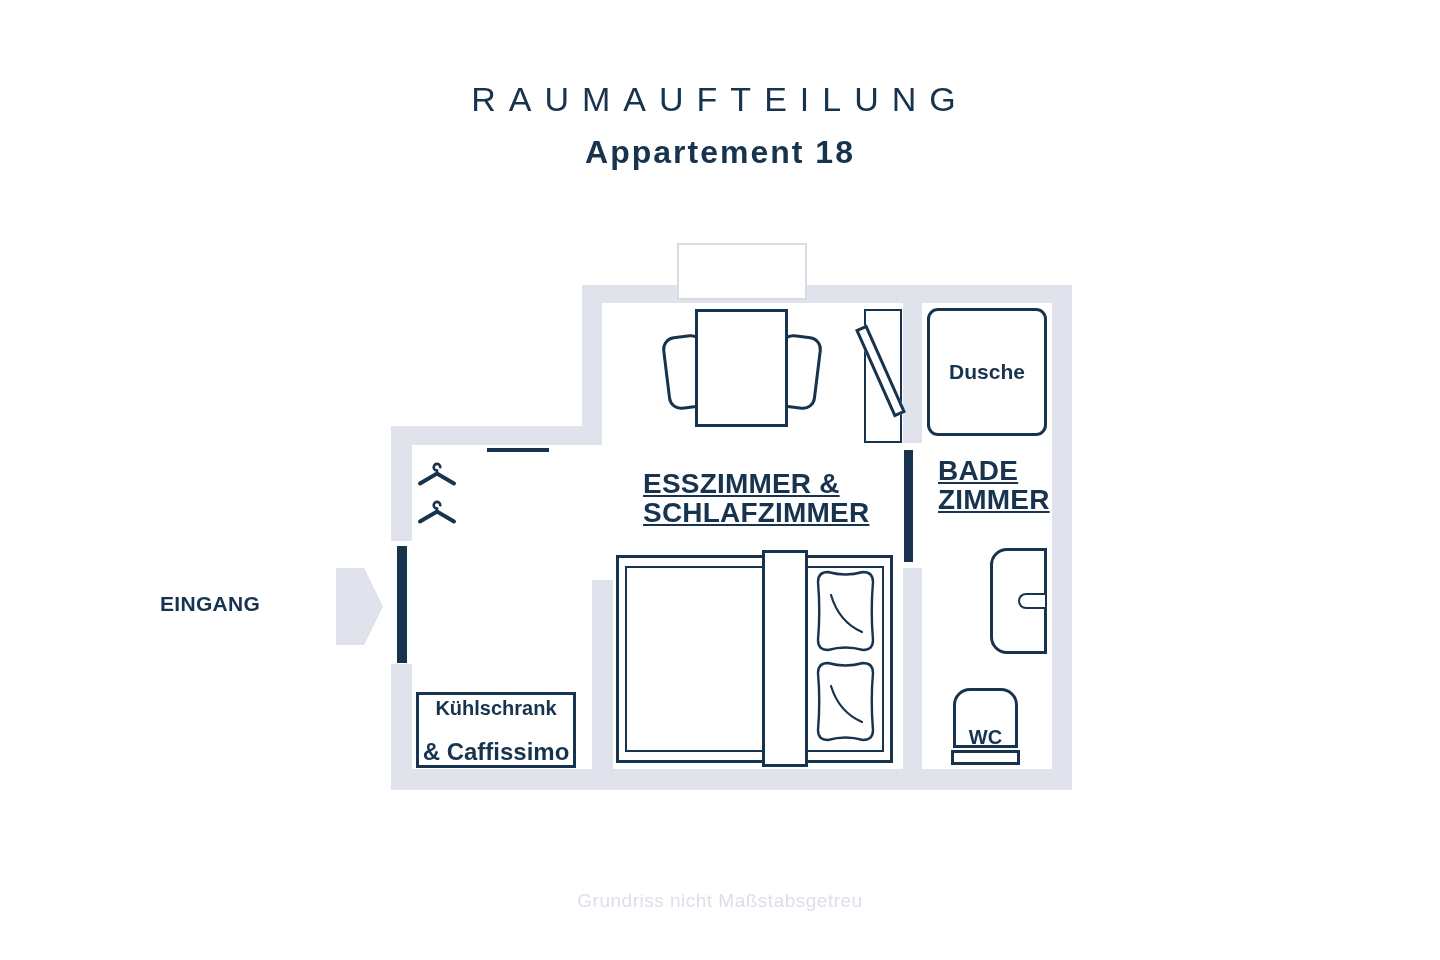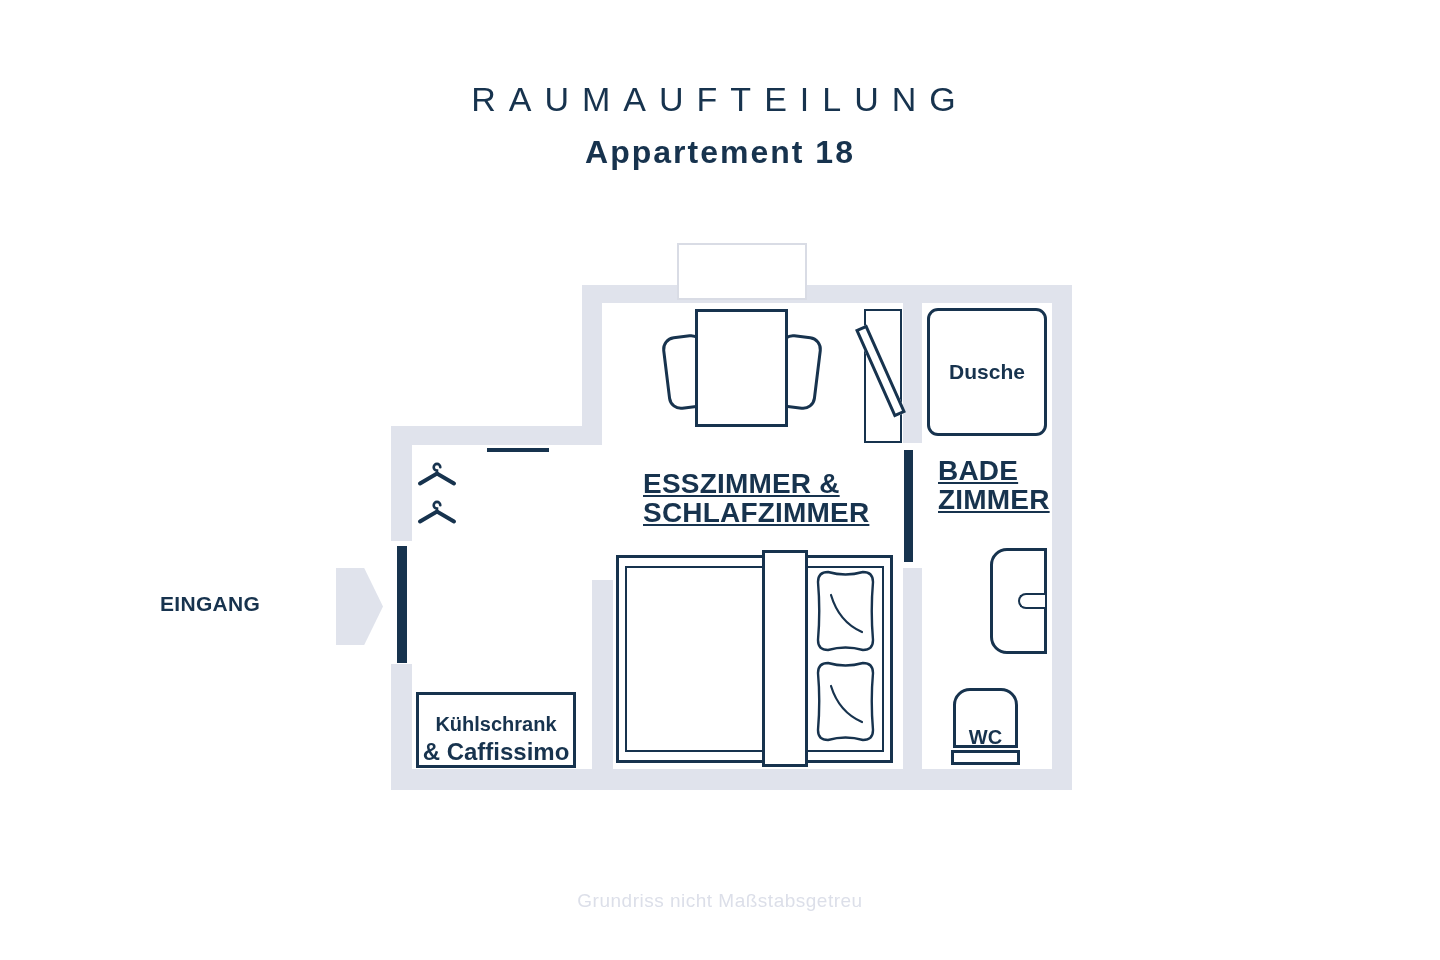--- a/index.html
+++ b/index.html
@@ -105,20 +105,20 @@
   <svg class="abs" style="left:616px;top:549px;" width="277" height="219" viewBox="0 0 277 219">
     <rect x="1.5" y="7.5" width="274" height="205" fill="#fff" stroke="#17334e" stroke-width="3"></rect>
     <rect x="10" y="18" width="257" height="184" fill="#fff" stroke="#17334e" stroke-width="2"></rect>
     <path d="M212 23 Q229.5 28 247 23 Q257 23 257 33 Q254.5 62 257 91 Q257 101 247 101 Q229.5 96 212 101 Q202 101 202 91 Q204.5 62 202 33 Q202 23 212 23 Z" fill="#fff" stroke="#17334e" stroke-width="2.4"></path>
     <path d="M215 46 Q223 73 246 83" fill="none" stroke="#17334e" stroke-width="2.2" stroke-linecap="round"></path>
     <path d="M212 114 Q229.5 119 247 114 Q257 114 257 124 Q254.5 152 257 181 Q257 191 247 191 Q229.5 186 212 191 Q202 191 202 181 Q204.5 152 202 124 Q202 114 212 114 Z" fill="#fff" stroke="#17334e" stroke-width="2.4"></path>
     <path d="M215 137 Q223 163 246 173" fill="none" stroke="#17334e" stroke-width="2.2" stroke-linecap="round"></path>
     <rect x="147.5" y="2.5" width="43" height="214" fill="#fff" stroke="#17334e" stroke-width="3"></rect>
   </svg>
 
-  <div class="furn" style="left:416px;top:692px;width:160px;height:76px;display:flex;flex-direction:column;align-items:center;justify-content:flex-end;">
+  <div class="furn" style="left:416px;top:692px;width:160px;height:76px;display:flex;flex-direction:column;align-items:center;justify-content:space-between;">
     <span class="lbl" style="position:static;font-size:20px;line-height:27px;">Kühlschrank</span>
     <span class="lbl" style="position:static;font-size:24px;line-height:27px;">&amp; Caffissimo</span>
   </div>
 
   <div class="footer-note">Grundriss nicht Maßstabsgetreu</div>
 
 </div>
 
 </body></html>

